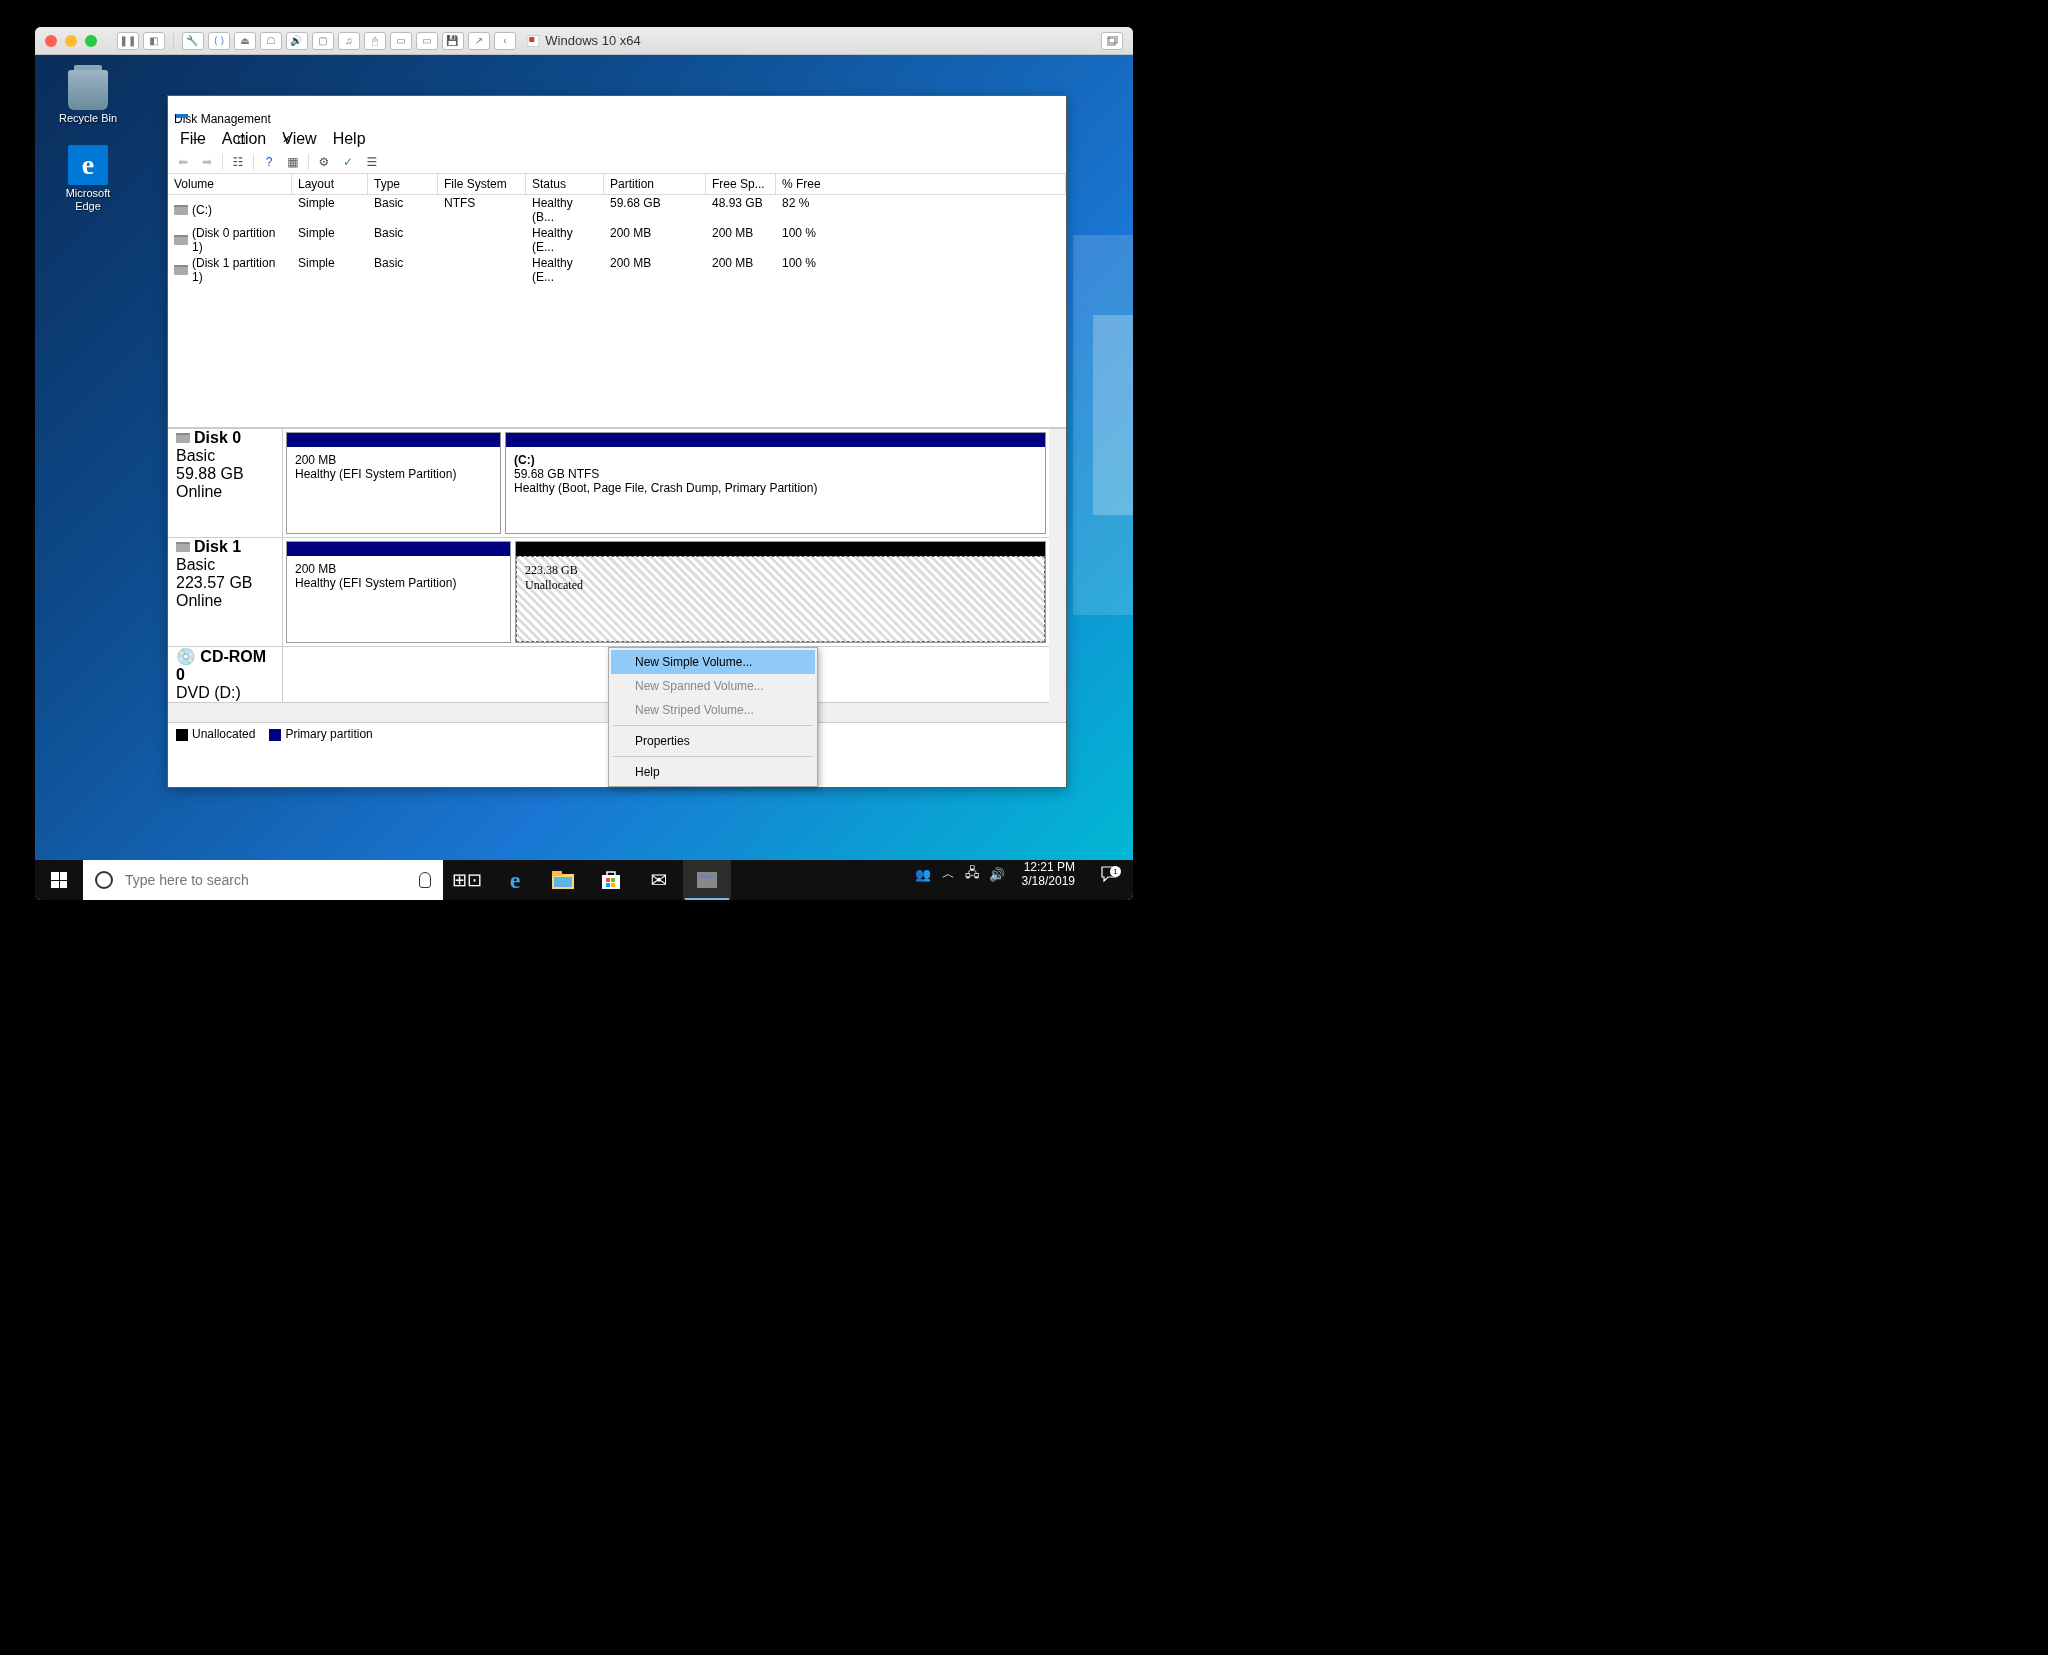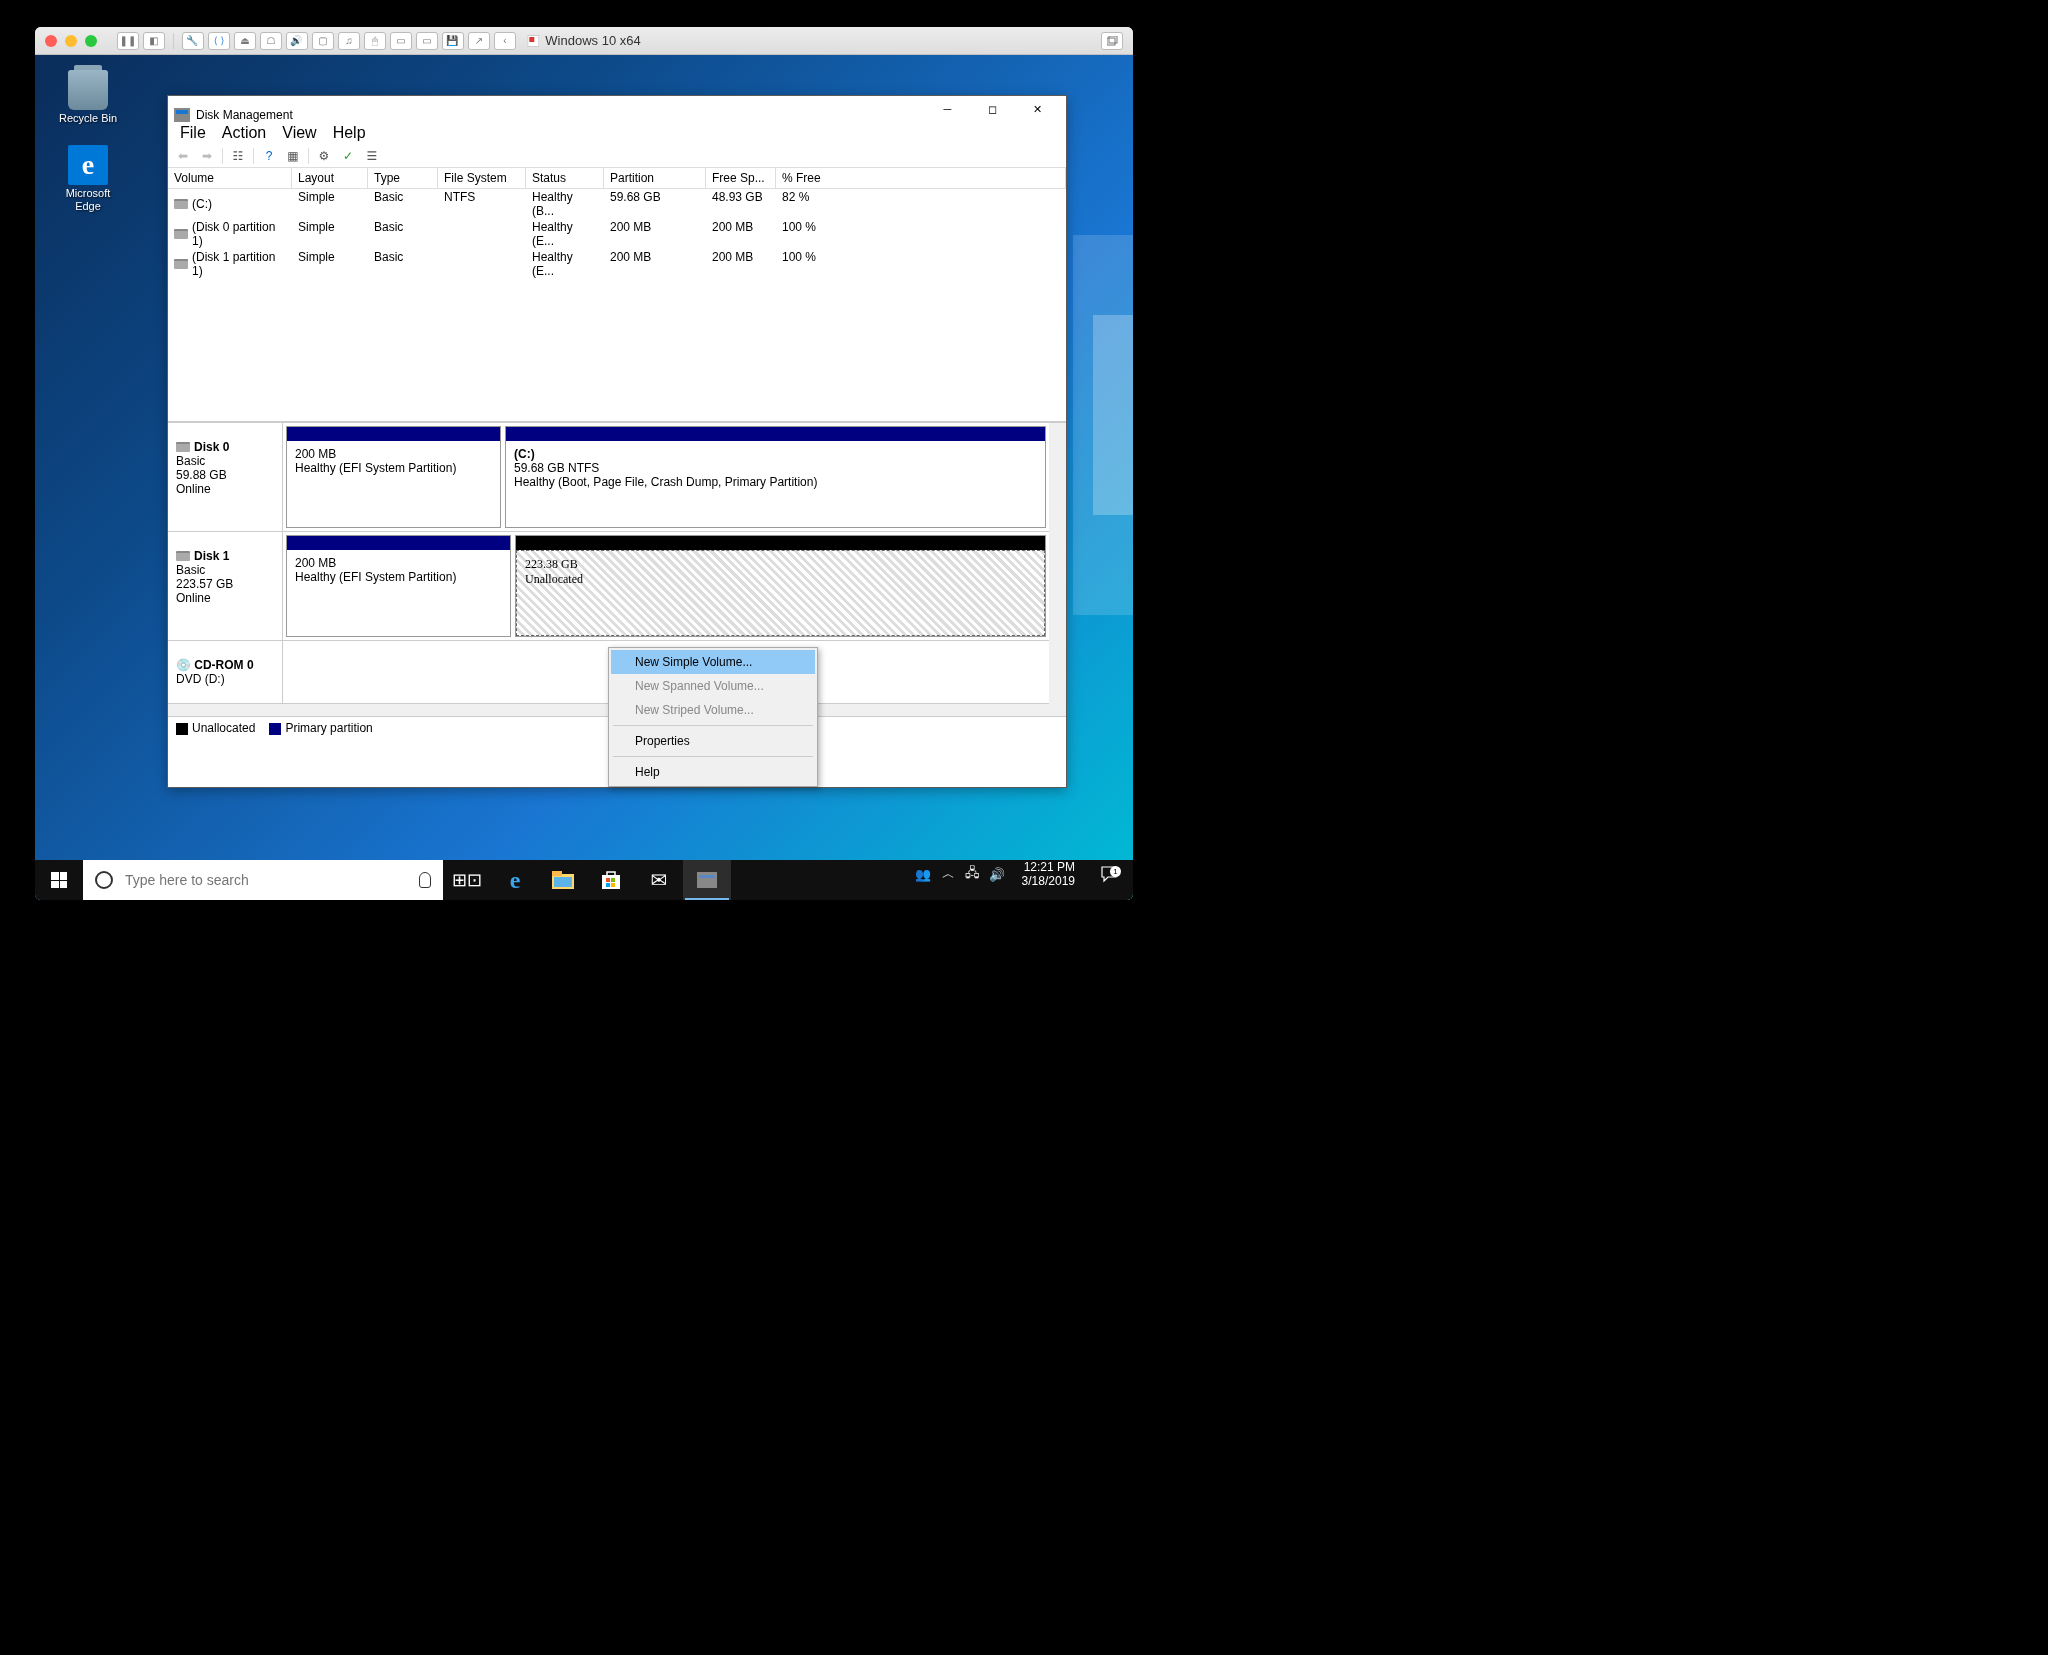--- a/index.html
+++ b/index.html
@@ -30,21 +30,21 @@
   .desktop-icons { position:absolute; top:15px; left:18px; }
   .dicon { width:70px; text-align:center; margin-bottom:20px; cursor:pointer; }
   .dicon-img { width:40px; height:40px; margin:0 auto 2px; }
   .recycle-bin { background:linear-gradient(#9ab5c5,#6b8a9b); border-radius:3px 3px 6px 6px; position:relative; }
   .recycle-bin::before { content:""; position:absolute; top:-5px; left:6px; right:6px; height:5px; background:#8aa5b5; border-radius:2px 2px 0 0;}
   .edge-ico { background:#0078d7; color:#fff; display:flex; align-items:center; justify-content:center; font-size:28px; font-weight:bold; font-family:serif; border-radius:2px;}
   .dicon-label { color:#fff; font-size:11px; text-shadow:1px 1px 2px rgba(0,0,0,.8); line-height:1.2; }
   
   
   .dm-window { position:absolute; top:40px; left:132px; width:900px; height:693px; background:#fff; border:1px solid #5a5a5a; box-shadow:0 3px 12px rgba(0,0,0,.3); }
-  .dm-titlebar { height:26px; display:flex; align-items:flex-end; padding:0 6px; }
+  .dm-titlebar { height:26px; display:flex; align-items:flex-start; padding:16px 6px;flex-direction:column; }
   .dm-icon { width:16px; height:14px; background:#888; margin-right:6px; position:relative; }
   .dm-icon::after { content:""; position:absolute; top:2px; left:2px; right:2px; height:4px; background:#1976d2; }
   .dm-title { font-size:12px; color:#000; flex:1; }
   .dm-winbtns { display:flex; }
   .dm-winbtn { width:45px; height:26px; display:flex; align-items:center; justify-content:center; font-size:11px; color:#000; cursor:pointer; }
   .dm-menu { height:22px; display:flex; align-items:center; padding:0 4px; }
   .dm-menu span { padding:2px 8px; font-size:16px; cursor:pointer; }
   .dm-toolbar { height:24px; display:flex; align-items:center; padding:0 4px; border-bottom:1px solid #ddd; gap:2px;}
   .tb-btn { width:22px; height:20px; display:flex; align-items:center; justify-content:center; font-size:12px; color:#555; border:1px solid transparent;}
   .tb-sep { width:1px; height:16px; background:#ddd; margin:0 2px; }
@@ -55,21 +55,21 @@
   .vol-header div { padding:3px 6px; font-size:12px; border-right:1px solid #ddd; background:#fff; }
   .c-vol { width:124px; } .c-lay { width:76px; } .c-typ { width:70px; } .c-fs { width:88px; } .c-stat { width:78px; } .c-cap { width:102px; } .c-free { width:70px; } .c-pct { width:80px; flex:1;}
   .vol-row { display:flex; font-size:12px; }
   .vol-row > div { padding:1px 6px; }
   .vol-row .c-vol { display:flex; align-items:center; gap:4px; }
   .drv-ico { width:14px; height:10px; background:#aaa; border-radius:1px; border-top:2px solid #888; flex-shrink:0;}
 
   
   .gv { overflow-y:auto; overflow-x:hidden; background:#f0f0f0; border-right:17px solid #f0f0f0; height: 293px;}
   .disk-row { display:flex; border-bottom:1px solid #ccc; background:#fff; }
-  .disk-info { width:115px; padding:17px 8px; font-size:12px; border-right:1px solid #ccc; }
+  .disk-info { width:115px; padding:0 8px; font-size:16px; border-right:1px solid #ccc; }
   .disk-info b { display:flex; align-items:center; gap:4px; }
   .disk-parts { flex:1; display:flex; padding:3px; gap:4px; }
   .part { border:1px solid #999; display:flex; flex-direction:column; }
   .part-hdr { height:14px; background:#000080; }
   .part-hdr.unalloc { background:#000; }
   .part-body { flex:1; padding:6px 8px; font-size:12px; background:#fff; }
   .part-body.unalloc { background:repeating-linear-gradient(45deg, #fff, #fff 3px, #ddd 3px, #ddd 6px);font-family:Liberation Serif, serif; }
   .part-body.sel { border:1px dashed #666; }
   
   .legend { background:#fff; padding:4px 8px; font-size:12px; display:flex; gap:14px; border-top:1px solid #ccc;}

